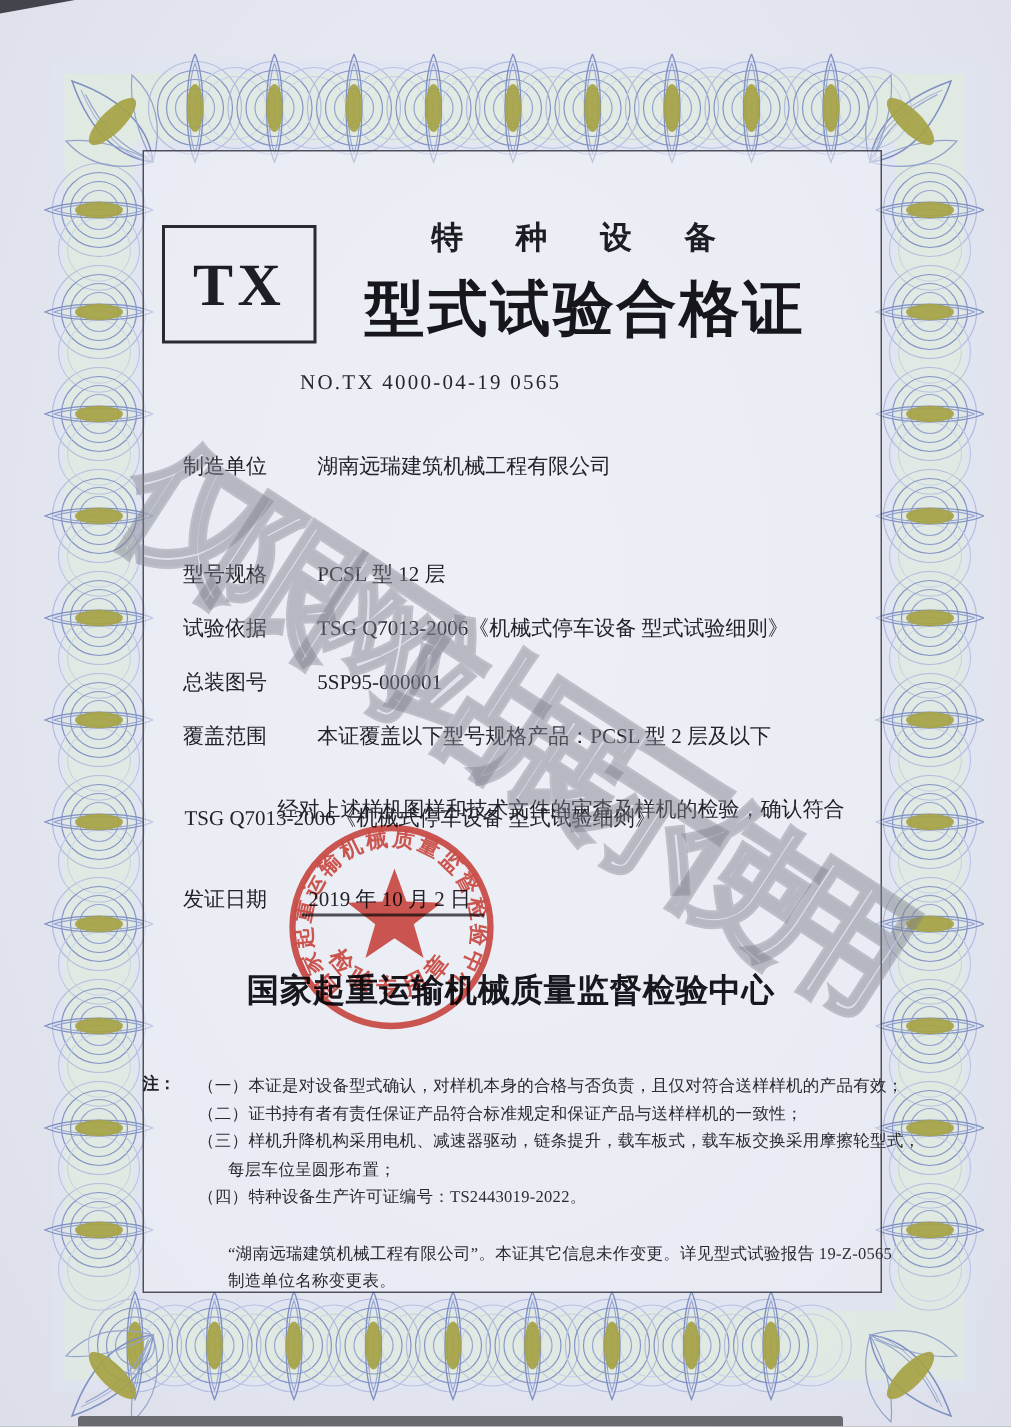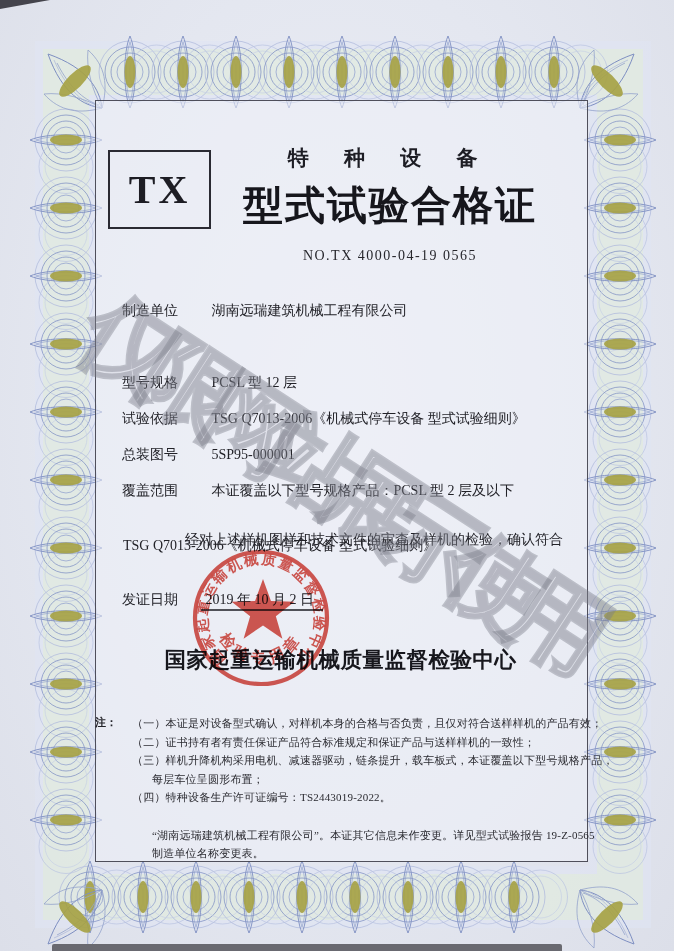--- a/index.html
+++ b/index.html
@@ -19,21 +19,21 @@
   
   .tx-box{
     left:108px;top:150px;width:99px;height:75px;
     border:2px solid #2a2a32;display:flex;align-items:center;justify-content:center;
     font-weight:bold;font-size:40px;letter-spacing:3px;color:#1d1d24;
   }
   .title-small{left:200px;top:144px;width:380px;text-align:center;
     font-size:21px;font-weight:600;letter-spacing:15px;color:#1d1d24;}
   .title-large{left:200px;top:178px;width:380px;text-align:center;
     font-size:40px;font-weight:bold;letter-spacing:2px;color:#16161c;}
-  .cert-no{left:200px;top:248px;width:380px;text-align:center;
+  .cert-no{left:200px;top:248px;width:380px;
     font-size:14px;letter-spacing:1.5px;color:#26262c;font-family:Liberation Serif, serif;}
   
   .field-row{left:122px;font-size:14px;}
   .field-label{display:inline-block;width:58px;color:#222228;}
   .field-value{display:inline-block;margin-left:28px;color:#222228;}
   
   .stmt1{left:185px;top:531px;font-size:14px;}
   .stmt2{left:123px;top:537px;font-size:14px;}
   
   .issue-row{left:122px;top:591px;font-size:14px;}
@@ -202,21 +202,21 @@
     <text font-family="Liberation Serif, DejaVu Serif, serif" font-size="15.5" font-weight="bold" fill="#d8453c" letter-spacing="5" opacity="0.95">
       <textPath href="#botArc" startOffset="50%" text-anchor="middle">检验专用章</textPath>
     </text>
   </svg>
 
   <div class="abs org-name">国家起重运输机械质量监督检验中心</div>
 
   <div class="abs notes-label">注：</div>
   <div class="abs note-line" style="top:716px">（一）本证是对设备型式确认，对样机本身的合格与否负责，且仅对符合送样样机的产品有效；</div>
   <div class="abs note-line" style="top:734.6px">（二）证书持有者有责任保证产品符合标准规定和保证产品与送样样机的一致性；</div>
-  <div class="abs note-line" style="top:753.2px">（三）样机升降机构采用电机、减速器驱动，链条提升，载车板式，本证覆盖以下型号规格产品，</div>
+  <div class="abs note-line" style="top:753.2px">（三）样机升降机构采用电机、减速器驱动，链条提升，载车板式，载车板交换采用摩擦轮型式，</div>
   <div class="abs note-line ind" style="top:771.8px">每层车位呈圆形布置；</div>
   <div class="abs note-line" style="top:790.4px">（四）特种设备生产许可证编号：TS2443019-2022。</div>
   <div class="abs note-line ind" style="top:827.6px">“湖南远瑞建筑机械工程有限公司”。本证其它信息未作变更。详见型式试验报告 19-Z-0565</div>
   <div class="abs note-line ind" style="top:846.2px">制造单位名称变更表。</div>
 
   <div class="watermark">仅限网站展示使用</div>
 
   <div class="corner-dark"></div>
   <div class="bottom-strip"></div>
 

